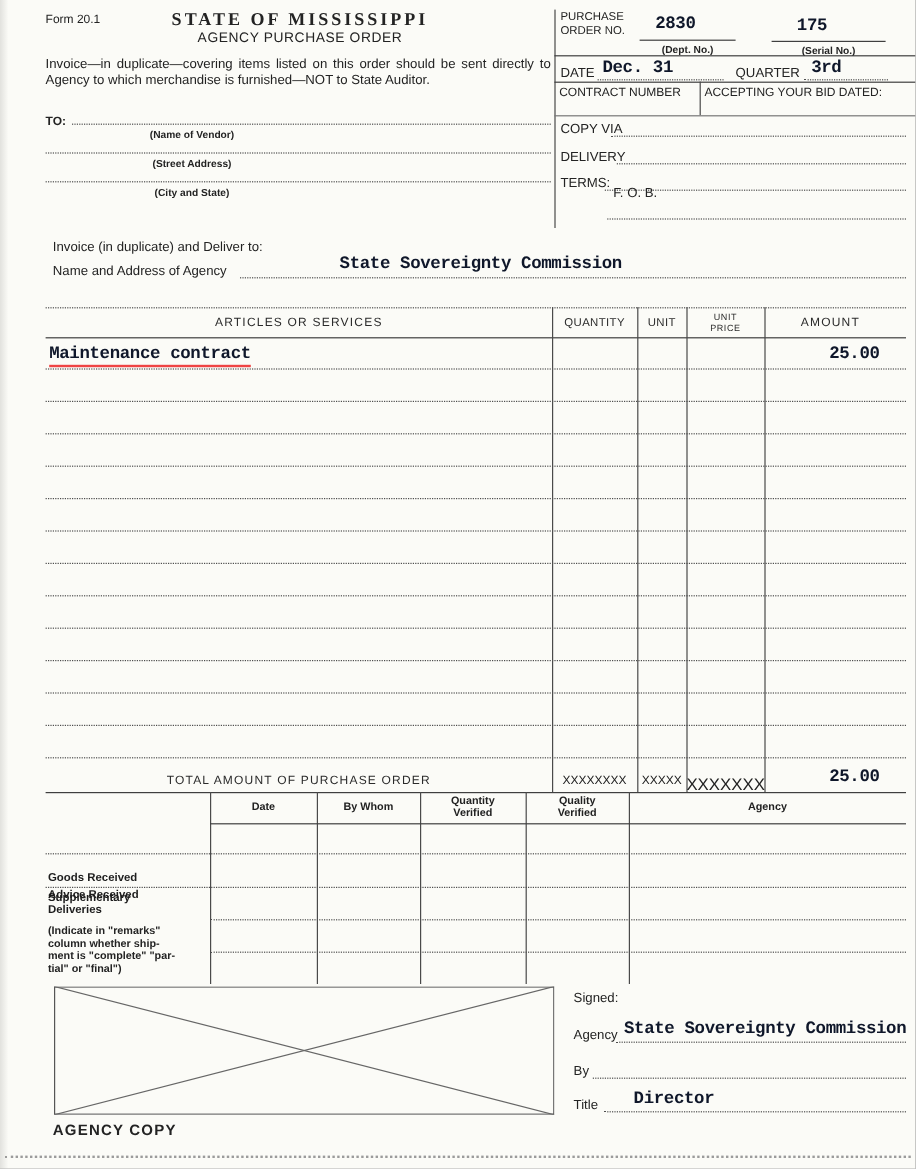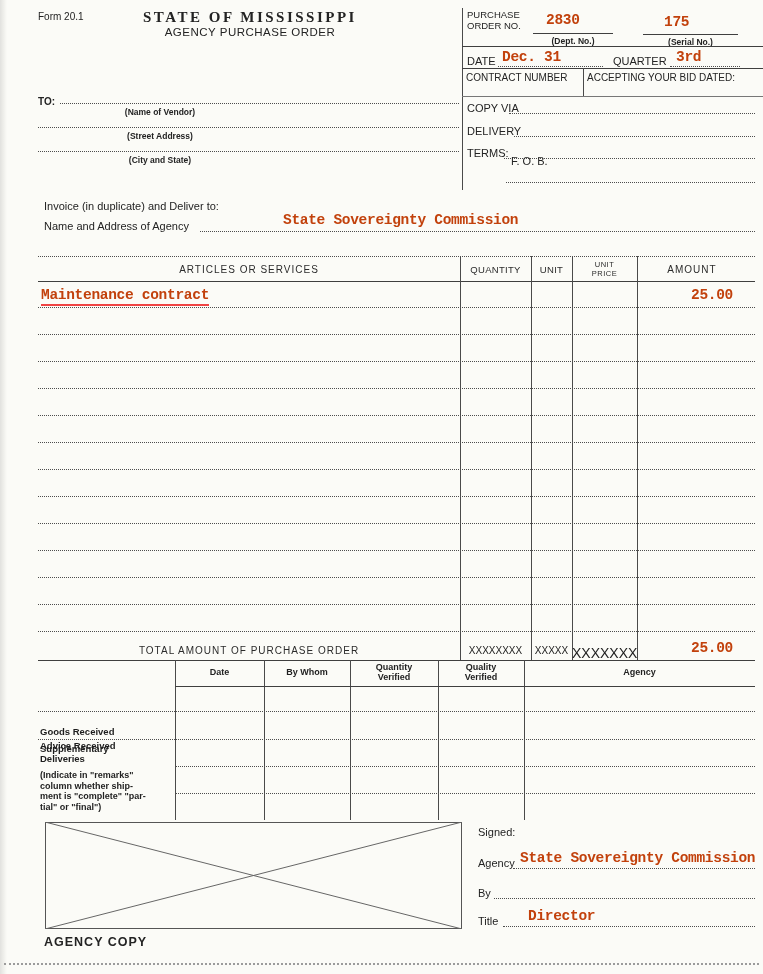--- a/index.html
+++ b/index.html
@@ -2,21 +2,21 @@
 <html><head>
 <meta charset="utf-8">
 <style>
   html,body{margin:0;padding:0;background:#9a9a9a;}
   .page{position:relative;width:763px;height:974px;background:#fbfbf7;font-family:"Liberation Sans",sans-serif;color:#232323;overflow:hidden;margin:0 auto;}
   .page::before{content:"";position:absolute;left:0;top:0;bottom:0;width:7px;background:linear-gradient(to right,rgba(0,0,0,.10),rgba(0,0,0,0));pointer-events:none;}
   .abs{position:absolute;}
   .lbl{position:absolute;font-size:11px;}
   .lbl10{position:absolute;font-size:10px;}
   .cap{position:absolute;font-size:8.5px;font-weight:bold;}
-  .typed{position:absolute;font-family:"Liberation Mono","DejaVu Sans Mono",monospace;font-weight:700;font-size:14.5px;color:#c2410c;letter-spacing:-0.3px;white-space:nowrap;}
+  .typed{position:absolute;font-family:"Liberation Mono","DejaVu Sans Mono",monospace;font-weight:700;font-size:14.5px;color:#0f172a;letter-spacing:-0.3px;white-space:nowrap;}
   .dline{position:absolute;height:0;border-bottom:1.5px dotted #4d4d4d;}
   .sline{position:absolute;height:0;border-bottom:1px solid #3f3f3f;}
   .vline{position:absolute;width:0;border-left:1px solid #4a4a4a;}
   .ctr{text-align:center;}
   .jus{text-align:justify;line-height:13px;}
   .pre{white-space:pre-line;}
   .th{position:absolute;font-size:10px;letter-spacing:1px;color:#2b2b2b;}
   .thsm{position:absolute;font-size:7.5px;letter-spacing:.5px;color:#2b2b2b;}
   .vh{position:absolute;font-size:9px;font-weight:bold;line-height:9.5px;color:#222;}
   .rowlbl{position:absolute;font-size:9.5px;font-weight:bold;color:#1d1d1d;}
@@ -57,20 +57,21 @@
 
   <div class="lbl" style="left:467px;top:102px;">COPY VIA</div>
   <div class="dline" style="left:509px;top:113px;width:246px;"></div>
   <div class="lbl" style="left:467px;top:125px;">DELIVERY</div>
   <div class="dline" style="left:514px;top:136px;width:241px;"></div>
   <div class="lbl" style="left:467px;top:147px;">TERMS:</div>
   <div class="dline" style="left:504px;top:158px;width:251px;"></div>
   <div class="lbl" style="left:467px;top:155px;margin-left:44px;">F. O. B.</div>
   <div class="dline" style="left:506px;top:182px;width:249px;"></div>
 
+  <div class="lbl jus" style="left:38px;top:48px;width:421px;">Invoice—in duplicate—covering items listed on this order should be sent directly to Agency to which merchandise is furnished—NOT to State Auditor.</div>
   <div class="abs" style="left:38px;top:96px;font-size:10px;font-weight:bold;">TO:</div>
   <div class="dline" style="left:60px;top:103px;width:399px;"></div>
   <div class="cap ctr" style="left:70px;top:107px;width:180px;">(Name of Vendor)</div>
   <div class="dline" style="left:38px;top:127px;width:421px;"></div>
   <div class="cap ctr" style="left:70px;top:131px;width:180px;">(Street Address)</div>
   <div class="dline" style="left:38px;top:151px;width:421px;"></div>
   <div class="cap ctr" style="left:70px;top:155px;width:180px;">(City and State)</div>
 
   <div class="lbl" style="left:44px;top:200px;">Invoice (in duplicate) and Deliver to:</div>
   <div class="lbl" style="left:44px;top:220px;">Name and Address of Agency</div>

